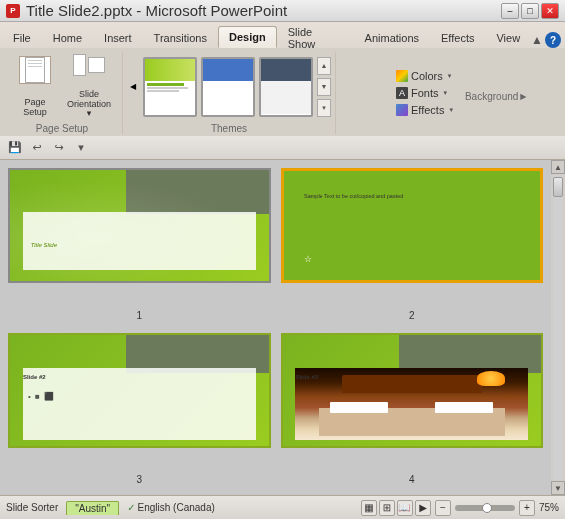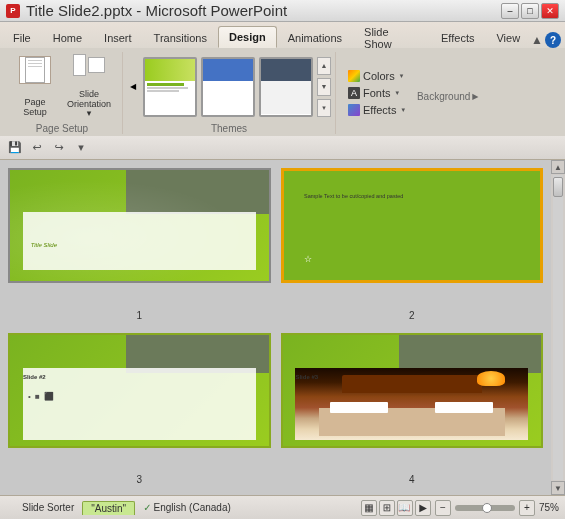--- a/index.html
+++ b/index.html
@@ -131,20 +131,21 @@
       align-items: center;
       cursor: pointer;
     }
 
     
     .cfe-col {
       display: flex;
       flex-direction: column;
       justify-content: center;
       gap: 1px;
+      margin-left: 48px;
     }
 
     
     .bg-group-content {
       display: flex;
       flex-direction: column;
       gap: 2px;
       justify-content: center;
     }
 
@@ -360,21 +361,21 @@
       height: 24px;
       background: linear-gradient(to bottom, #e8e4e0, #d8d4d0);
       border-top: 1px solid #b0a898;
       display: flex;
       align-items: center;
       justify-content: space-between;
       padding: 0 6px;
       font-size: 10px;
       color: #333;
     }
-    .status-left { display: flex; align-items: center; gap: 8px; margin-left: 16px; }
+    .status-left { display: flex; align-items: center; gap: 8px; }
     .status-right { display: flex; align-items: center; gap: 4px; }
     .status-tab {
       padding: 1px 8px;
       background: #c8e890;
       border: 1px solid #88a840;
       border-bottom: none;
       border-radius: 2px 2px 0 0;
       font-size: 10px;
       cursor: pointer;
     }
@@ -408,22 +409,22 @@
     <div class="titlebar-btn close">✕</div>
   </div>
 </div>
 
 <div class="tab-bar">
   <div class="tab">File</div>
   <div class="tab">Home</div>
   <div class="tab">Insert</div>
   <div class="tab">Transitions</div>
   <div class="tab active">Design</div>
+  <div class="tab">Slide Show</div>
   <div class="tab">Animations</div>
-  <div class="tab">Slide Show</div>
   <div class="tab">Effects</div>
   <div class="tab">View</div>
   <div style="display:flex;align-items:center;margin-left:auto;gap:2px;padding-right:4px;">
     <span style="font-size:12px;color:#555;cursor:pointer;">▲</span>
     <span style="width:16px;height:16px;background:#1a5fb4;color:white;border-radius:50%;display:flex;align-items:center;justify-content:center;font-size:10px;font-weight:bold;cursor:pointer;">?</span>
   </div>
 </div>
 
 <div class="ribbon-content">
 

